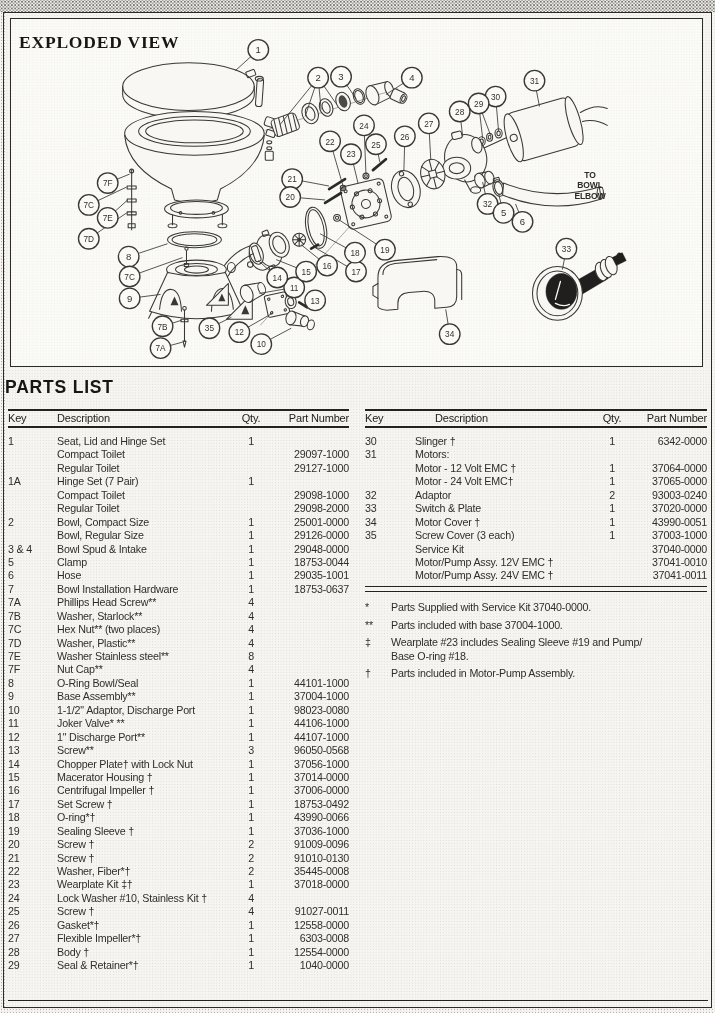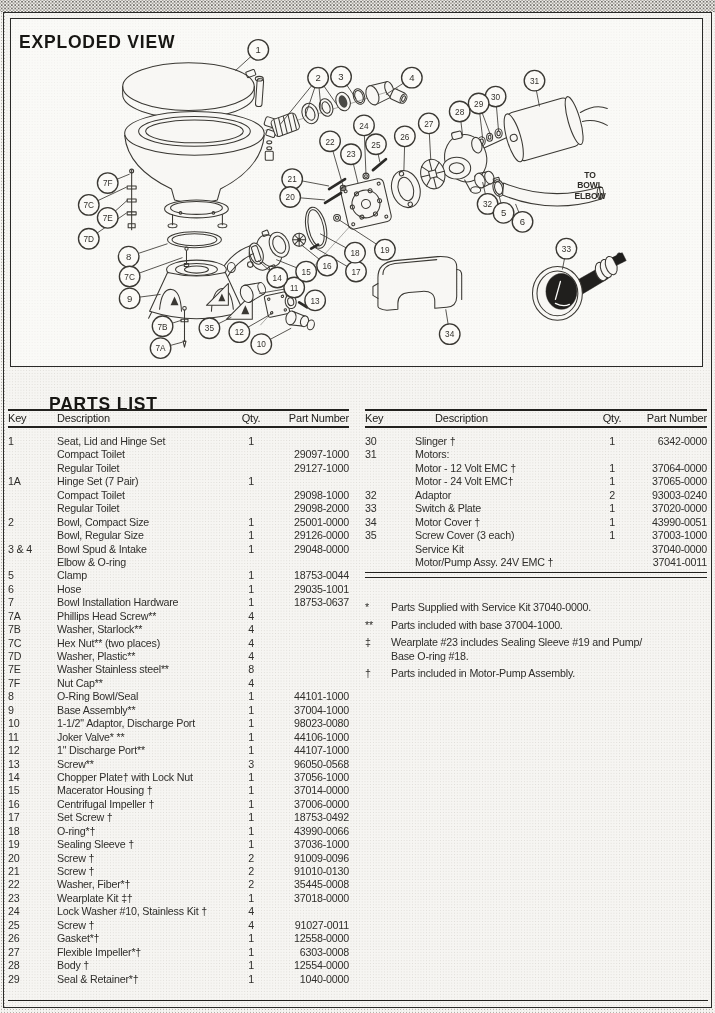--- a/index.html
+++ b/index.html
@@ -26,39 +26,39 @@
     position:absolute;left:0;right:0;bottom:0;height:5px;
     background-image:radial-gradient(#b5b2ab .8px, transparent .95px);
     background-size:3px 3px;
   }
   .frame{position:absolute;left:3px;top:12px;right:3px;bottom:5px;border:1.8px solid #2a2a28;}
   .diagram-box{
     position:absolute;left:10px;top:18px;width:693px;height:349px;
     border:1.4px solid #2a2a28;box-sizing:border-box;background:rgba(253,253,251,.55);
   }
   .exploded-title{position:absolute;left:8px;top:13px;font-size:17.5px;font-weight:bold;
-    letter-spacing:.8px;color:#171613;white-space:nowrap;}
+    letter-spacing:.8px;color:#171613;white-space:nowrap;font-family:Liberation Serif, serif;}
   .diagram-svg{position:absolute;left:0;top:0;width:100%;height:100%;}
   .bowl-note{position:absolute;left:550px;top:151px;width:58px;text-align:center;
     font-size:8.5px;font-weight:bold;line-height:1.22;letter-spacing:-.1px;
     white-space:pre-line;color:#2e2c28;}
   
   .ln{fill:none;stroke:#3a3833;stroke-width:1.05;stroke-linecap:round;stroke-linejoin:round;}
   .fw{fill:#f8f7f4;stroke:#3a3833;stroke-width:1.05;stroke-linejoin:round;}
   .dk{fill:#3a3833;stroke:none;}
   .dkf{fill:#201f1d;stroke:#201f1d;stroke-width:.5;}
   .wt{fill:none;stroke:#fafaf8;stroke-width:1.3;stroke-linecap:round;}
   .scr{stroke:#2b2a27;stroke-width:2.7;stroke-linecap:round;}
   .thin{stroke:#3a3833;stroke-width:.55;opacity:.75;}
   .leader{stroke:#3a3833;stroke-width:.85;}
   .callout-circle{fill:#fbfaf7;stroke:#3a3833;stroke-width:1.35;}
   .callout-text{fill:#33312c;text-anchor:middle;font-family:"Liberation Sans",sans-serif;}
   
-  .parts-title{position:absolute;left:5px;top:394px;font-size:17.5px;font-weight:bold;
-    letter-spacing:.8px;color:#171613;padding-left:44px;}
+  .parts-title{position:absolute;left:5px;top:377px;font-size:17.5px;font-weight:bold;
+    letter-spacing:.8px;color:#171613;}
   .ptable{position:absolute;top:409px;letter-spacing:-.2px;}
   .ptable.lt{left:8px;width:341px;}
   .ptable.rt{left:365px;width:342px;}
   .thead{display:grid;border-top:2.2px solid #23221f;border-bottom:2.2px solid #23221f;
     padding:1px 0 2px;font-weight:normal;font-size:11px;color:#23221f;}
   .lt .thead, .lt .prow{grid-template-columns:49px 1fr 32px 82px;}
   .rt .thead, .rt .prow{grid-template-columns:50px 1fr 34px 78px;}
   .rt .hd{padding-left:20px;}
   .hq{text-align:center;}
   .hp{text-align:right;}
@@ -547,26 +547,20 @@
           <span class="cq">1</span>
           <span class="cp">29126-0000</span>
         </div>
         <div class="prow">
           <span class="ck">3 &amp; 4</span>
           <span class="cd">Bowl Spud &amp; Intake</span>
           <span class="cq">1</span>
           <span class="cp">29048-0000</span>
         </div>
         <div class="prow">
-          <span class="ck"></span>
-          <span class="cd">Elbow &amp; O-ring</span>
-          <span class="cq"></span>
-          <span class="cp"></span>
-        </div>
-        <div class="prow">
           <span class="ck">5</span>
           <span class="cd">Clamp</span>
           <span class="cq">1</span>
           <span class="cp">18753-0044</span>
         </div>
         <div class="prow">
           <span class="ck">6</span>
           <span class="cd">Hose</span>
           <span class="cq">1</span>
           <span class="cp">29035-1001</span>
@@ -802,20 +796,26 @@
           <span class="ck">35</span>
           <span class="cd">Screw Cover (3 each)</span>
           <span class="cq">1</span>
           <span class="cp">37003-1000</span>
         </div>
         <div class="prow">
           <span class="ck"></span>
           <span class="cd">Service Kit</span>
           <span class="cq"></span>
           <span class="cp">37040-0000</span>
+        </div>
+        <div class="prow">
+          <span class="ck"></span>
+          <span class="cd">Motor/Pump Assy. 12V EMC †</span>
+          <span class="cq"></span>
+          <span class="cp">37041-0010</span>
         </div>
         <div class="prow">
           <span class="ck"></span>
           <span class="cd">Motor/Pump Assy. 24V EMC †</span>
           <span class="cq"></span>
           <span class="cp">37041-0011</span>
         </div>
       </div>
     <div class="dblrule"></div>
   </div>

